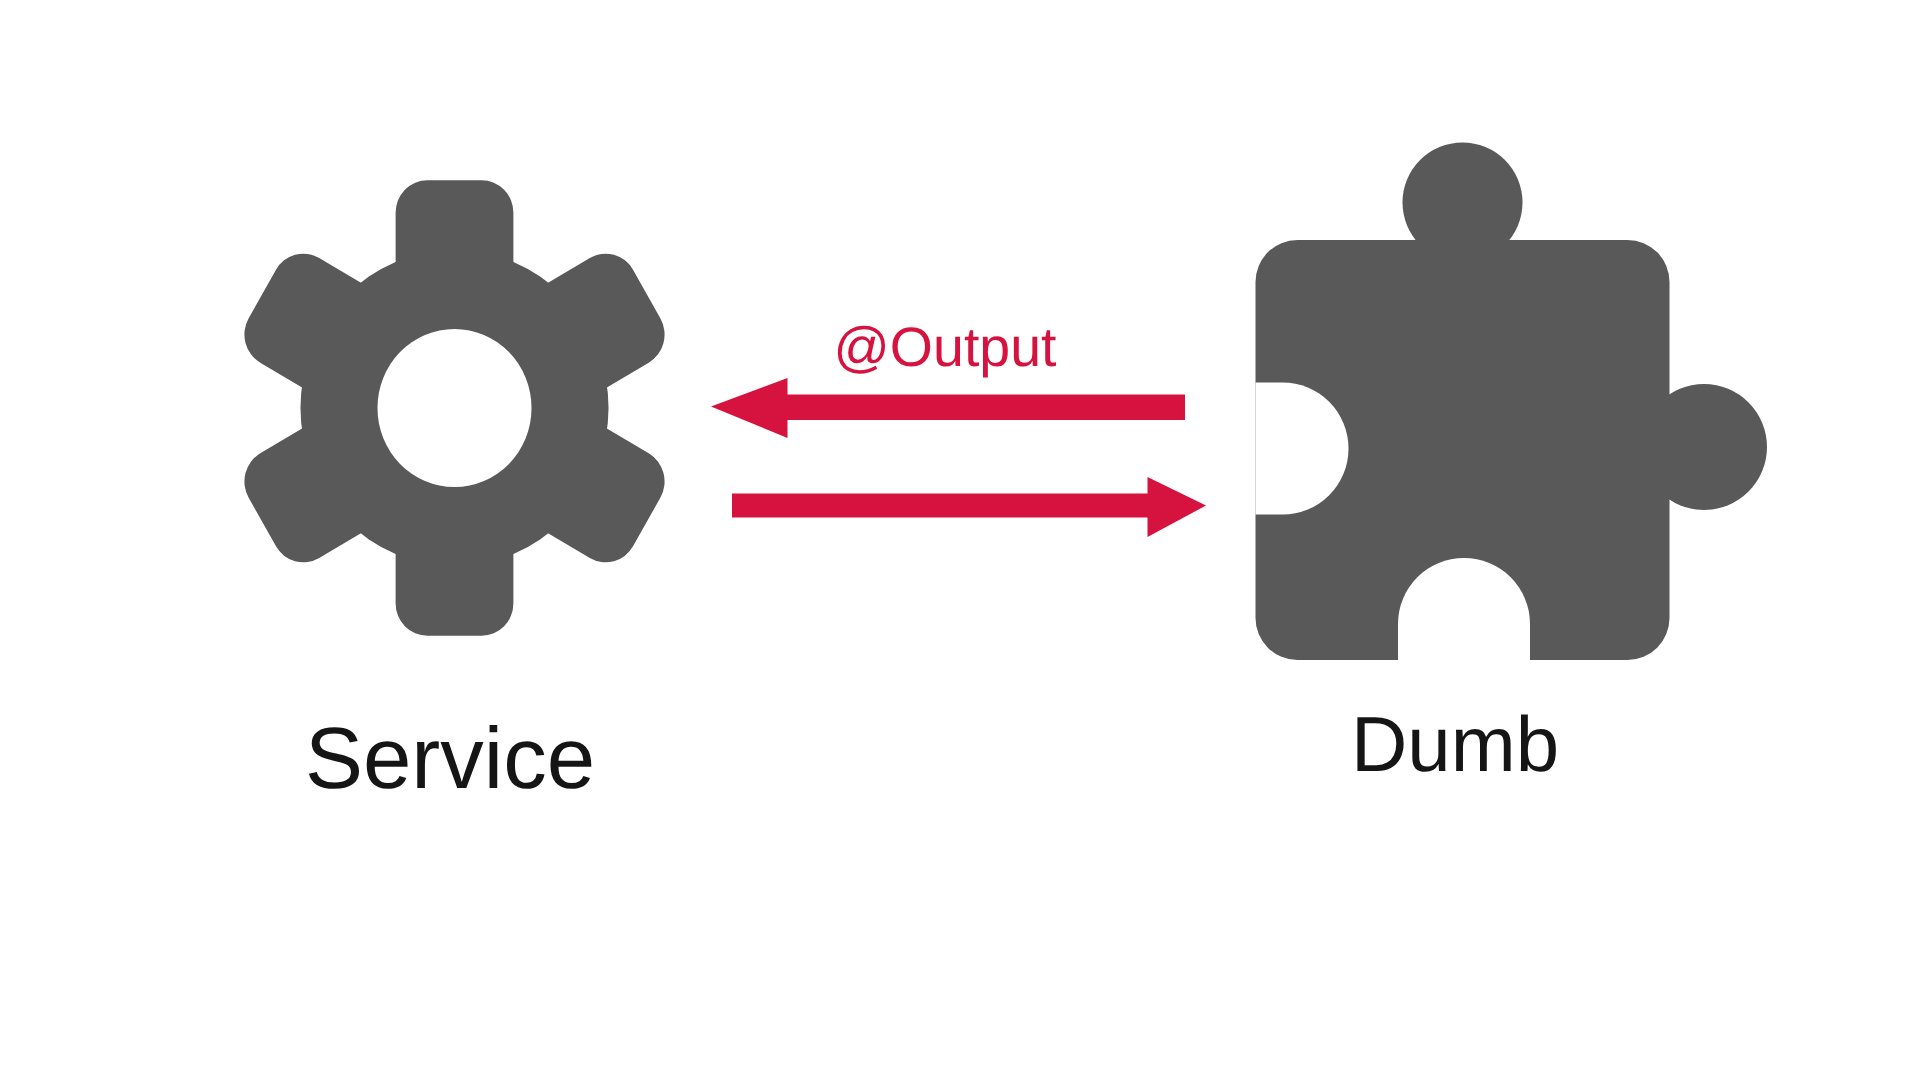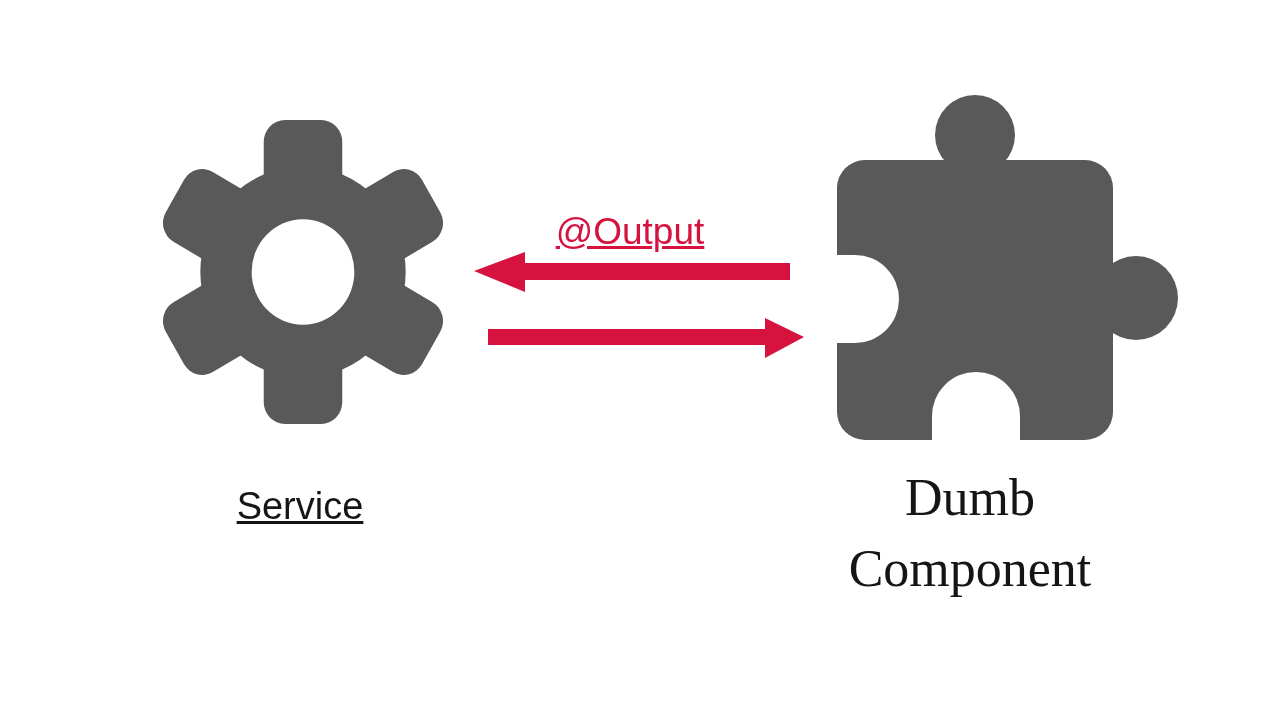--- a/index.html
+++ b/index.html
@@ -20,41 +20,39 @@
   
   .node-label {
     color: #151515;
     text-align: center;
     white-space: nowrap;
   }
   .service-label {
     left: 130px;
     top: 474px;
     width: 340px;
-    font-size: 38px;
+    font-size: 58px;
     line-height: 64px;
-    text-decoration: underline;
   }
   .component-label {
     left: 790px;
     top: 462px;
     width: 360px;
     font-size: 52px;
     line-height: 71px;
   }
-  .component-label span { display: block; font-family: Liberation Serif, serif; }
+  .component-label span { display: block; }
 
   
   .conn-label {
     color: #d6123e;
     text-align: center;
     font-size: 37px;
     line-height: 44px;
     white-space: nowrap;
-    text-decoration: underline;
   }
   .output-label { left: 465px; top: 210px; width: 330px; }
   .input-label  { left: 460px; top: 356px; width: 330px; }
 
   
   .gear-icon    { left: 152px; top: 117px; width: 302px; height: 310px; }
   .puzzle-icon  { left: 835px; top:  93px; width: 345px; height: 350px; }
   .output-arrow { left: 470px; top: 248px; width: 322px; height: 46px; }
   .input-arrow  { left: 486px; top: 314px; width: 322px; height: 46px; }
 
@@ -82,21 +80,20 @@
       <rect x="2" y="67" width="276" height="280" rx="28"></rect>
       <circle cx="140" cy="42" r="40"></circle>
       <circle cx="301" cy="205" r="42"></circle>
     </g>
     <path d="M2,162 H20 A44,44 0 0 1 20,250 H2 Z" fill="#ffffff"></path>
     <path d="M97,349 V323 A44,44 0 0 1 185,323 V349 Z" fill="#ffffff"></path>
   </svg>
 
   <div class="abs node-label component-label">
     <span>Dumb</span>
-    <span>Component</span>
   </div>
 
   <div class="abs conn-label output-label">@Output</div>
 
   <svg class="abs output-arrow" viewBox="0 0 322 46" width="322" height="46">
     <polygon points="4,23 55,4 55,15 320,15 320,32 55,32 55,44" fill="#d6123e"></polygon>
   </svg>
 
   <svg class="abs input-arrow" viewBox="0 0 322 46" width="322" height="46">
     <polygon points="318,23 279,44 279,31 2,31 2,15 279,15 279,4" fill="#d6123e"></polygon>

